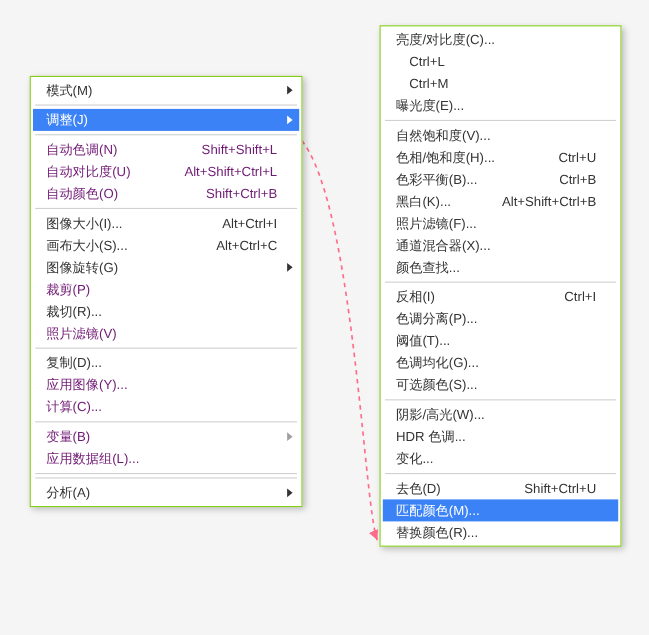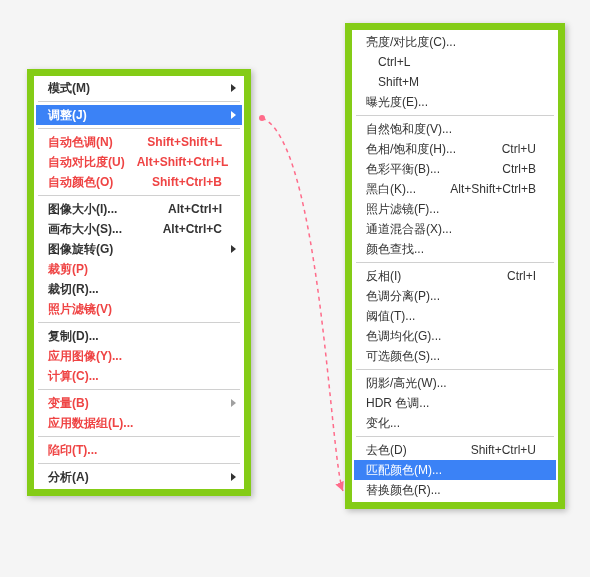--- a/index.html
+++ b/index.html
@@ -10,39 +10,39 @@
     background: #f5f5f5;
     font-family: "Microsoft YaHei", "SimSun", sans-serif;
     font-size: 12px;
     color: #333;
     position: relative;
     overflow: hidden;
   }
   .menu {
     position: absolute;
     background: #fff;
-    border: 7px solid #84cc16;
+    border: 1px solid #84cc16;
     box-shadow: 2px 2px 6px rgba(0,0,0,0.25);
     padding: 2px;
   }
-  .menu-left { left: 27px; top: 69px; width: 224px; font-weight: bold; }
+  .menu-left { left: 27px; top: 69px; width: 248px; }
   .menu-right { left: 345px; top: 23px; width: 220px; }
   .item {
     display: flex;
     align-items: center;
     height: 20px;
     padding: 0 20px 0 12px;
     position: relative;
     cursor: default;
   }
   .item.highlight {
     background: #3b82f6;
     color: #fff;
   }
-  .item.disabled { color: #ef4444; }
+  .item.disabled { color: #701a75; }
   .label { flex: 1; white-space: nowrap; }
   .shortcut { margin-left: 12px; white-space: nowrap; color: inherit; }
   .arrow {
     position: absolute;
     right: 6px;
     top: 50%;
     transform: translateY(-50%);
     width: 0; height: 0;
     border-top: 4px solid transparent;
     border-bottom: 4px solid transparent;
@@ -132,38 +132,35 @@
     </div>
     <div class="sep"></div>
     <div class="item disabled">
       <span class="label">变量(B)</span>
       <span class="arrow"></span>
     </div>
     <div class="item disabled">
       <span class="label">应用数据组(L)...</span>
     </div>
     <div class="sep"></div>
-    <div class="item disabled">
-      <span class="label">陷印(T)...</span>
-    </div>
     <div class="sep"></div>
     <div class="item">
       <span class="label">分析(A)</span>
       <span class="arrow"></span>
     </div>
   </div>
 <div class="menu menu-right" id="menu-right">
     <div class="item">
       <span class="label">亮度/对比度(C)...</span>
     </div>
     <div class="item">
       <span class="shortcut">Ctrl+L</span>
     </div>
     <div class="item">
-      <span class="shortcut">Shift+M</span>
+      <span class="shortcut">Ctrl+M</span>
     </div>
     <div class="item">
       <span class="label">曝光度(E)...</span>
     </div>
     <div class="sep"></div>
     <div class="item">
       <span class="label">自然饱和度(V)...</span>
     </div>
     <div class="item">
       <span class="label">色相/饱和度(H)...</span>

